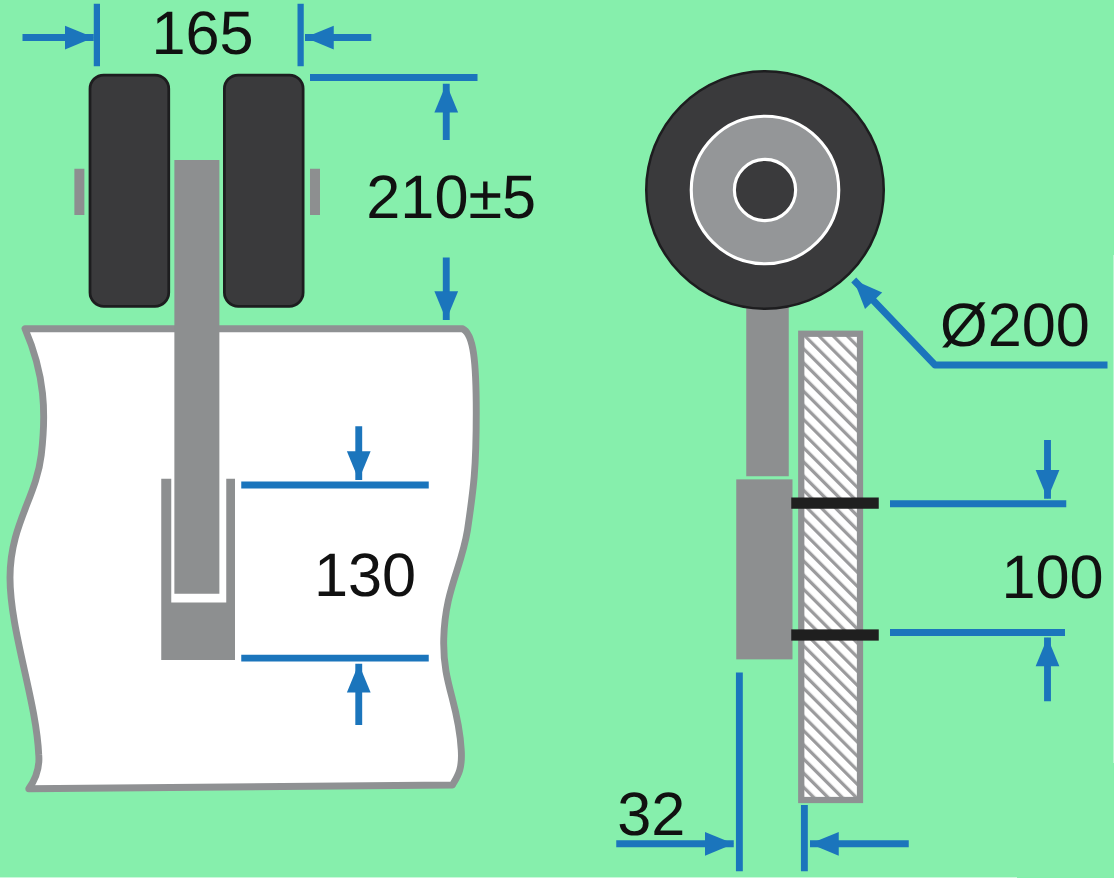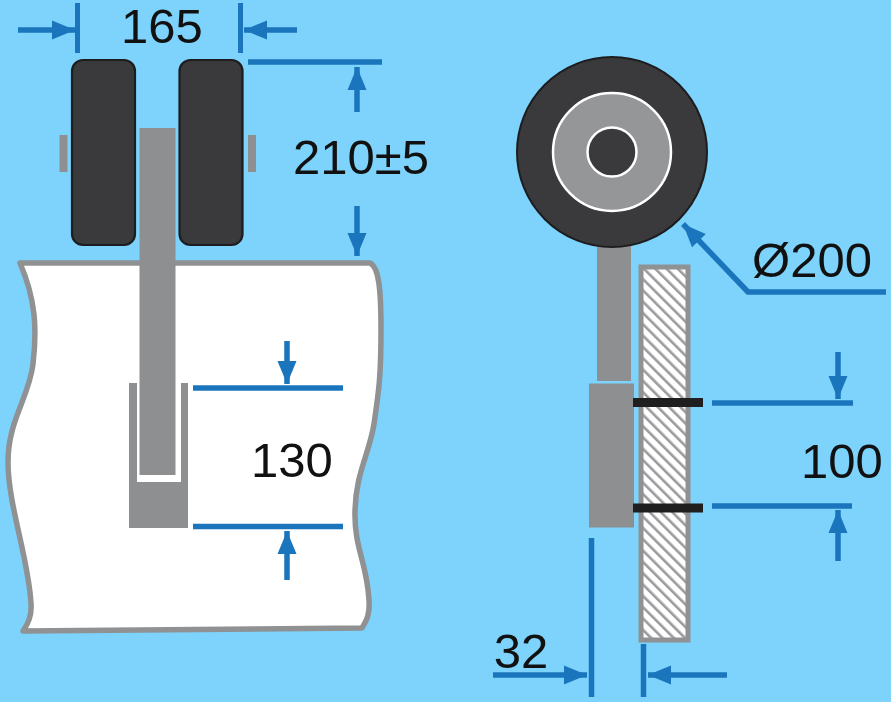--- a/index.html
+++ b/index.html
@@ -1,20 +1,20 @@
 <!DOCTYPE html>
 <html><head>
 <meta charset="utf-8">
 <style>
   html, body { margin: 0; padding: 0; background: #ffffff; }
   .drawing-page {
     position: relative;
     width: 891px;
     height: 702px;
-    background: #7dd3fc;
+    background: #86efac;
     overflow: hidden;
     font-family: "Liberation Sans", sans-serif;
   }
   svg { display: block; }
   text.dim-label {
     font-family: "Liberation Sans", sans-serif;
     font-size: 49px;
     fill: #111111;
     stroke: none;
   }

